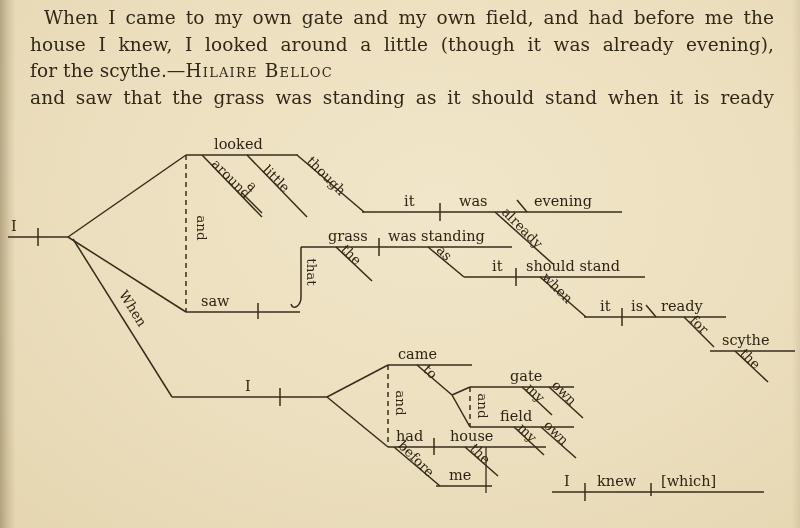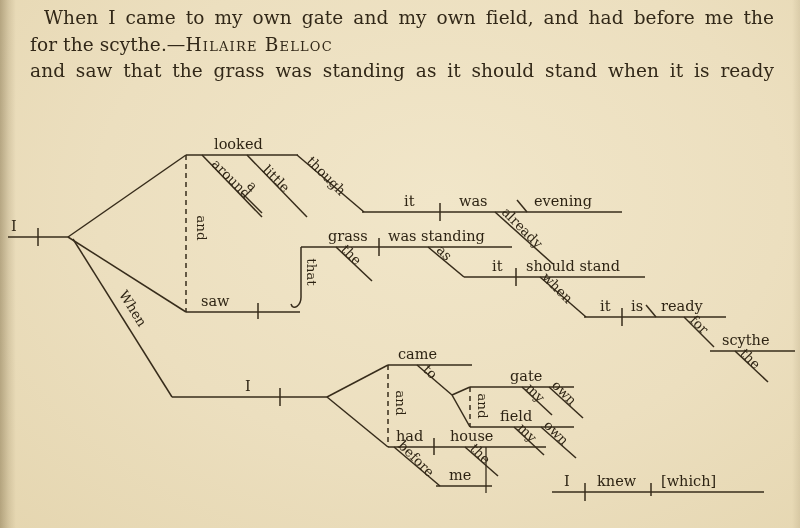--- a/index.html
+++ b/index.html
@@ -36,20 +36,21 @@
   }
   svg.diagram text.rot{font-size:13.5px;}
 </style>
 </head>
 <body>
 
 <div class="page">
 
   <div class="excerpt">
     <div class="line first">When I came to my own gate and my own field, and had before me the</div>
+    <div class="line">house I knew, I looked around a little (though it was already evening),</div>
     <div class="line last"><span>for the scythe.—</span><span class="smallcaps">Hilaire Belloc</span></div>
     <div class="line">and saw that the grass was standing as it should stand when it is ready</div>
   </div>
 
   <svg class="diagram" width="800" height="403" viewBox="0 0 800 403">
 
     <g>
       <text x="11" y="106">I</text>
       <line x1="8" y1="112" x2="68" y2="112"></line>
       <line x1="38" y1="103" x2="38" y2="121"></line>

